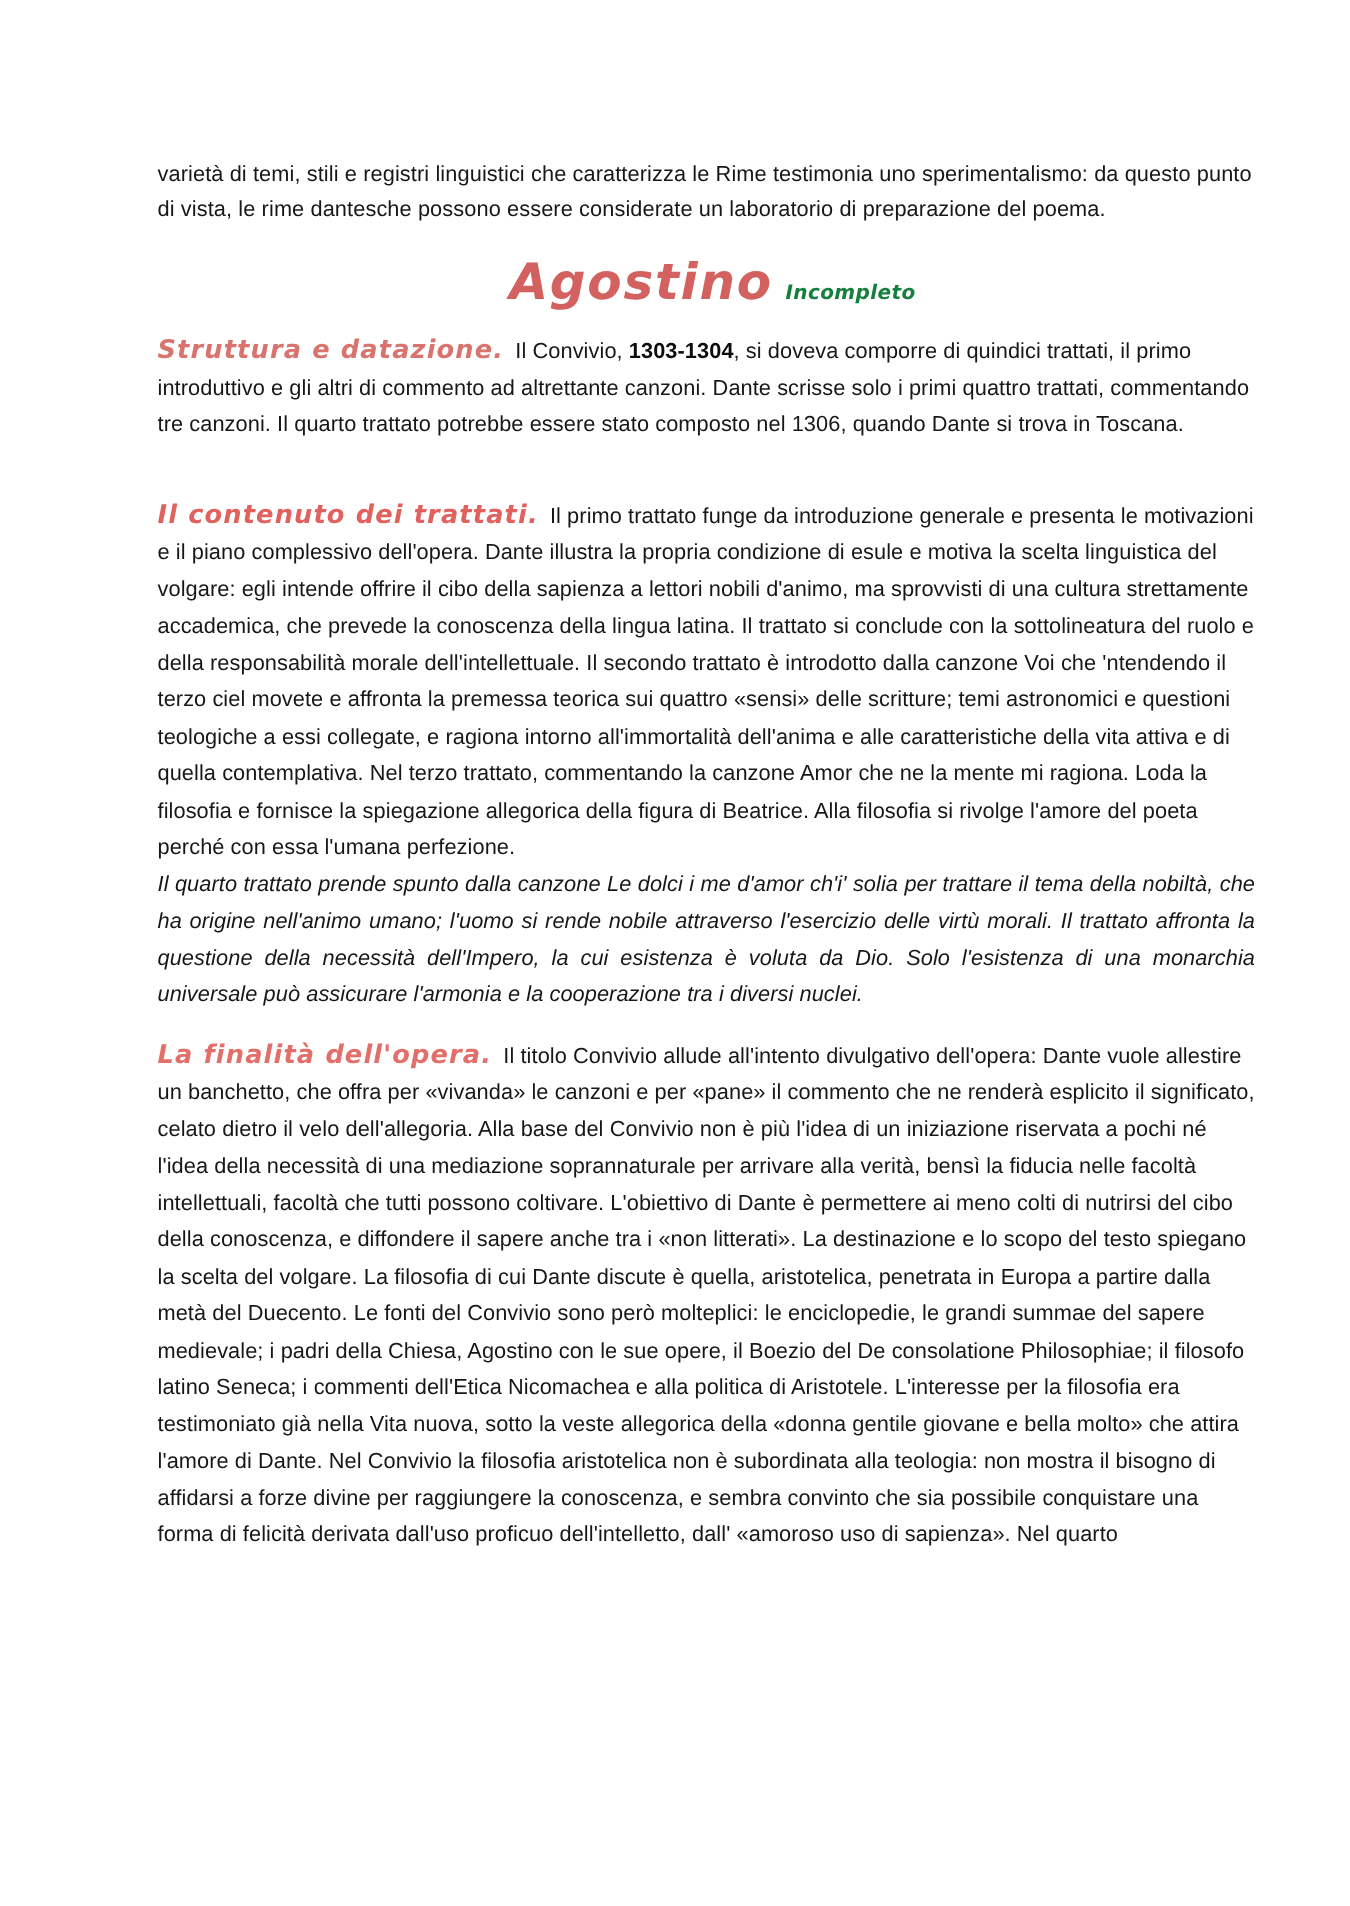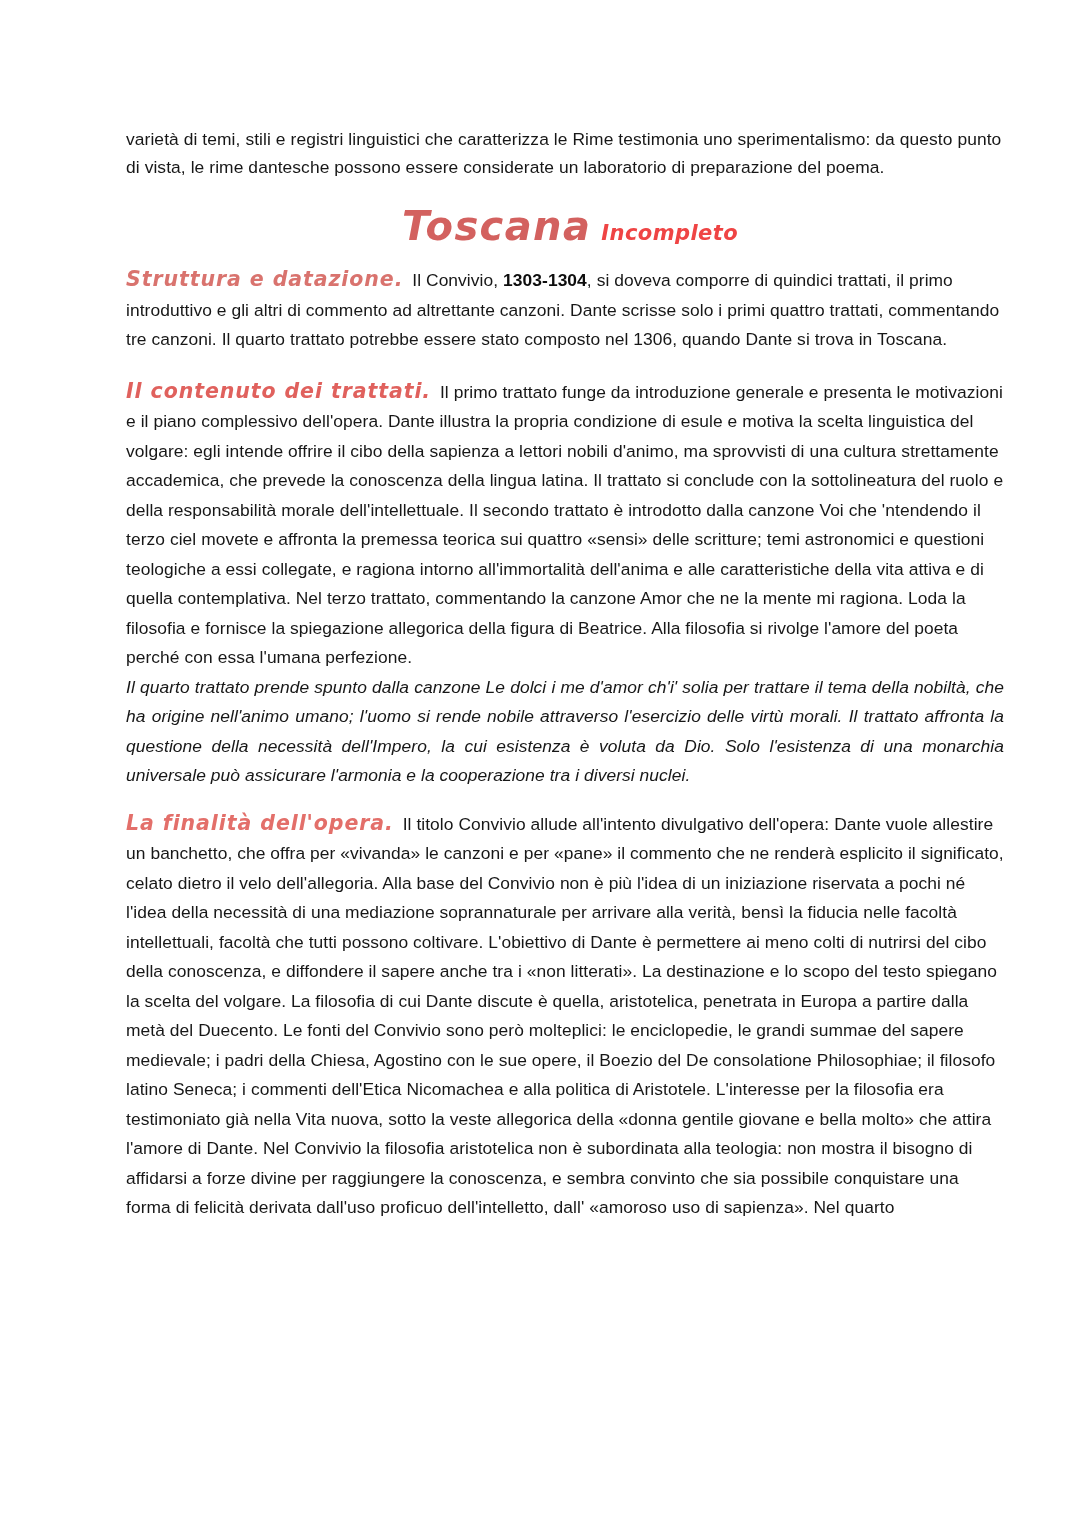--- a/index.html
+++ b/index.html
@@ -44,28 +44,28 @@
     font-weight: bold;
     font-size: 40px;
     color: #d3615f;
     letter-spacing: 0.035em;
     line-height: 1.05;
   }
   .title-sub {
     font-family: "DejaVu Sans", sans-serif;
     font-style: italic;
     font-weight: bold;
-    font-size: 21px;
-    color: #ef4444;
+    font-size: 16px;
+    color: #15803d;
     letter-spacing: 0.02em;
   }
   .section {
     margin-top: 18px;
   }
-  .section.s2 { margin-top: 22px; }
+  .section.s2 { margin-top: 42px; }
   .section.s3 { }
   .body-text {
     font-size: 17.4px;
     line-height: 29.5px;
     color: #171717;
     margin: 0;
     letter-spacing: 0.004em;
   }
   .body-text.justified {
     text-align: justify;
@@ -91,21 +91,21 @@
   .para-block + .para-block { margin-top: 0; font-style: italic; }
 </style>
 </head>
 <body>
 
 <div class="page">
 
   <p class="intro-para">varietà di temi, stili e registri linguistici che caratterizza le Rime testimonia uno sperimentalismo: da questo punto di vista, le rime dantesche possono essere considerate un laboratorio di preparazione del poema.</p>
 
   <div class="title-row">
-    <span class="title-main">Toscana</span>
+    <span class="title-main">Agostino</span>
     <span class="title-sub">Incompleto</span>
   </div>
 
   <div class="section s1">
     <p class="body-text para-block"><span class="heading-inline h-struttura">Struttura e datazione.</span><span> Il Convivio, </span><b class="bold-date">1303-1304</b><span>, si doveva comporre di quindici trattati, il primo introduttivo e gli altri di commento ad altrettante canzoni. Dante scrisse solo i primi quattro trattati, commentando tre canzoni. Il quarto trattato potrebbe essere stato composto nel 1306, quando Dante si trova in Toscana.</span></p>
   </div>
 
   <div class="section s2">
     <p class="body-text para-block"><span class="heading-inline h-contenuto">Il contenuto dei trattati.</span><span> Il primo trattato funge da introduzione generale e presenta le motivazioni e il piano complessivo dell'opera. Dante illustra la propria condizione di esule e motiva la scelta linguistica del volgare: egli intende offrire il cibo della sapienza a lettori nobili d'animo, ma sprovvisti di una cultura strettamente accademica, che prevede la conoscenza della lingua latina. Il trattato si conclude con la sottolineatura del ruolo e della responsabilità morale dell'intellettuale. Il secondo trattato è introdotto dalla canzone Voi che 'ntendendo il terzo ciel movete e affronta la premessa teorica sui quattro «sensi» delle scritture; temi astronomici e questioni teologiche a essi collegate, e ragiona intorno all'immortalità dell'anima e alle caratteristiche della vita attiva e di quella contemplativa. Nel terzo trattato, commentando la canzone Amor che ne la mente mi ragiona. Loda la filosofia e fornisce la spiegazione allegorica della figura di Beatrice. Alla filosofia si rivolge l'amore del poeta perché  con essa l'umana perfezione.</span></p>
     <p class="body-text para-block justified">Il quarto trattato prende spunto dalla canzone Le dolci i me d'amor ch'i' solia per trattare il tema della nobiltà, che ha origine nell'animo umano; l'uomo si rende nobile attraverso l'esercizio delle virtù morali. Il trattato affronta la questione della necessità dell'Impero, la cui esistenza è voluta da Dio. Solo l'esistenza di una monarchia universale può assicurare l'armonia e la cooperazione tra i diversi nuclei.</p>

